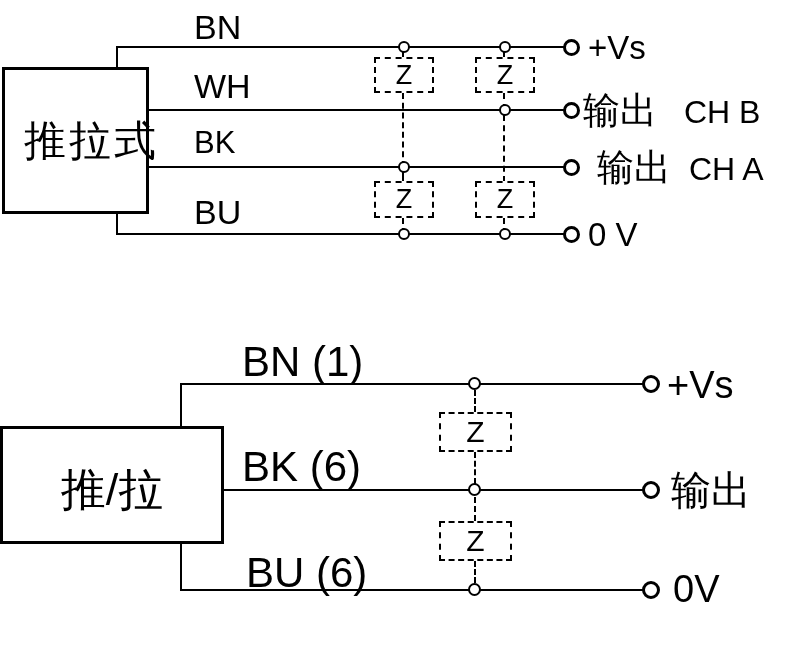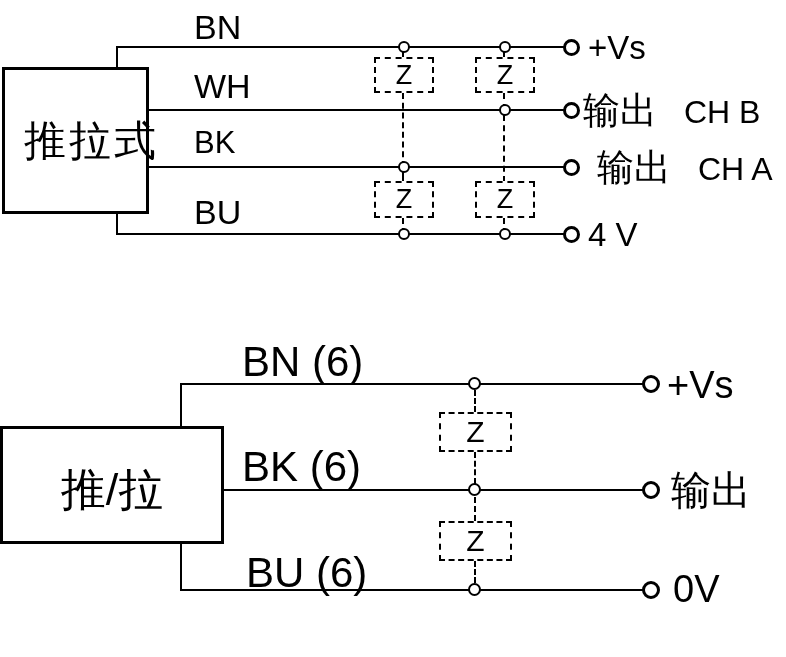--- a/index.html
+++ b/index.html
@@ -77,23 +77,23 @@
     <div class="lb" style="left:194px;top:10px;font-size:34px;text-align:center;">BN</div>
     <div class="lb" style="left:194px;top:69px;font-size:34px;">WH</div>
     <div class="lb" style="left:194px;top:127px;font-size:31px;">BK</div>
     <div class="lb" style="left:194px;top:195px;font-size:34px;">BU</div>
 
     <div class="lb" style="left:588px;top:31px;font-size:33px;">+Vs</div>
     <div class="lb" style="left:583px;top:92px;">
       <span style="font-size:37px;">输出</span><span style="font-size:32px;margin-left:27px;">CH B</span>
     </div>
     <div class="lb" style="left:597px;top:149px;">
-      <span style="font-size:37px;">输出</span><span style="font-size:32px;margin-left:27px;">CH A</span>
+      <span style="font-size:37px;">输出</span><span style="font-size:32px;margin-left:18px;">CH A</span>
     </div>
-    <div class="lb" style="left:588px;top:218px;font-size:33px;">4 V</div>
+    <div class="lb" style="left:588px;top:218px;font-size:33px;">0 V</div>
   </section>
 
   <section>
 
     <div class="box" style="left:0px;top:426px;width:224px;height:118px;padding-top:8px;">
       <span class="lb" style="position:static;font-size:45px;">推/拉</span>
     </div>
 
     <div class="hl" style="left:181px;top:383px;width:462px;"></div>
     <div class="hl" style="left:223px;top:489px;width:420px;"></div>
@@ -114,21 +114,21 @@
       </div>
 
     <div class="dot dot2" style="left:468px;top:377px;"></div>
     <div class="dot dot2" style="left:468px;top:483px;"></div>
     <div class="dot dot2" style="left:468px;top:583px;"></div>
 
     <div class="term term2" style="left:642px;top:375px;"></div>
     <div class="term term2" style="left:642px;top:481px;"></div>
     <div class="term term2" style="left:642px;top:581px;"></div>
 
-    <div class="lb" style="left:242px;top:341px;font-size:42px;">BN (6)</div>
+    <div class="lb" style="left:242px;top:341px;font-size:42px;">BN (1)</div>
     <div class="lb" style="left:242px;top:446px;font-size:42px;">BK (6)</div>
     <div class="lb" style="left:246px;top:552px;font-size:42px;">BU (6)</div>
 
     <div class="lb" style="left:667px;top:366px;font-size:38px;">+Vs</div>
     <div class="lb" style="left:671px;top:470px;font-size:40px;">输出</div>
     <div class="lb" style="left:673px;top:570px;font-size:38px;">0V</div>
   </section>
 
 </div>
 

